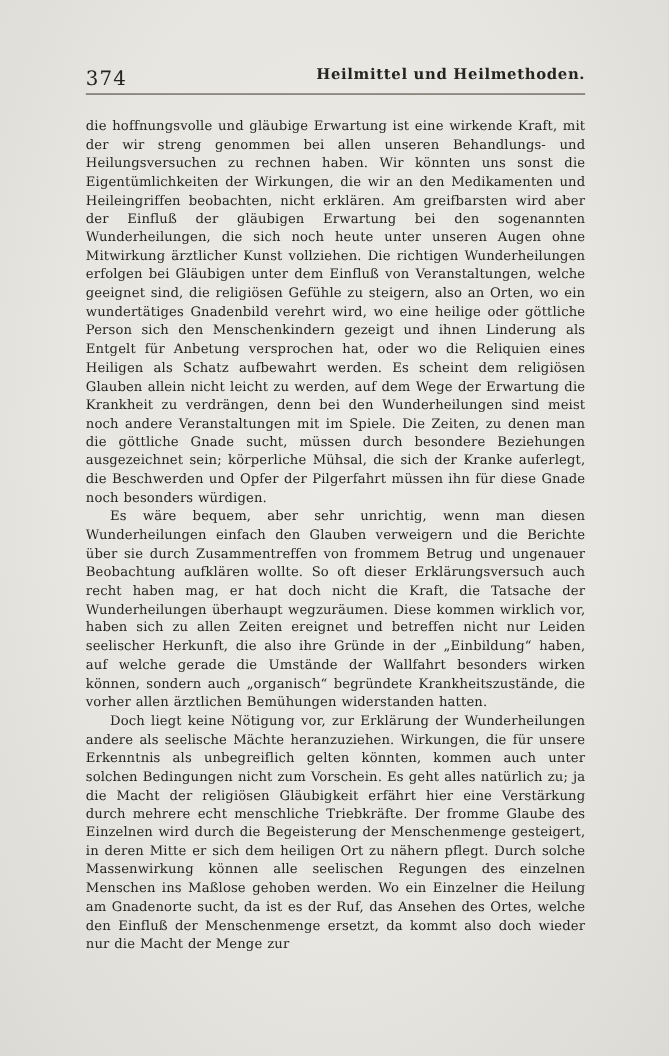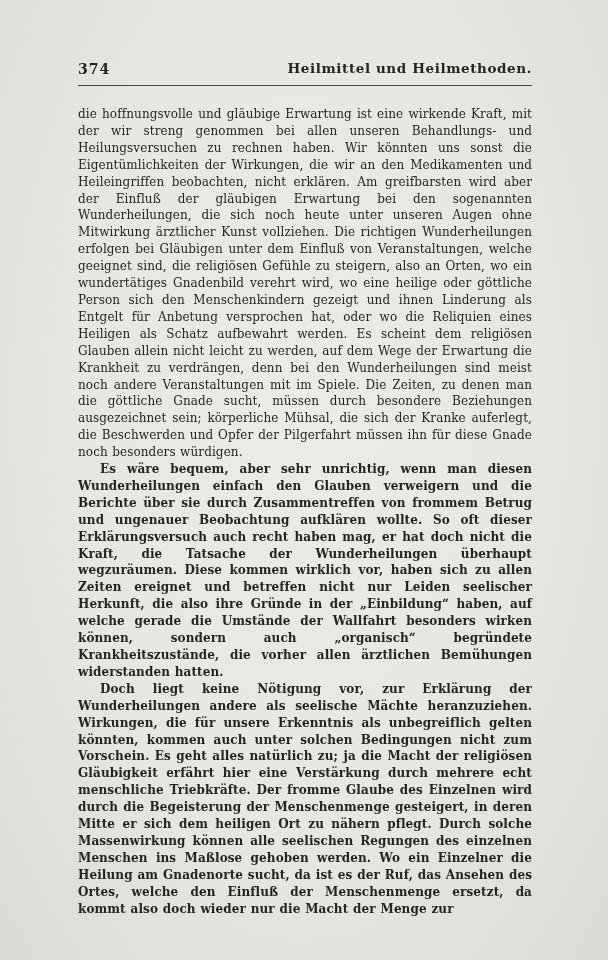--- a/index.html
+++ b/index.html
@@ -19,22 +19,22 @@
     overflow: hidden;
   }
   .header-row {
     position: relative;
     height: 20px;
   }
   .pagenum {
     position: absolute;
     left: 0;
     top: 1px;
-    font-size: 14px;
-    font-weight: bold;
+    font-size: 18px;
+    font-weight: normal;
     letter-spacing: 1px;
   }
   .running-title {
     display: block;
     text-align: right;
     font-size: 13.5px;
     font-weight: bold;
     letter-spacing: 0.6px;
   }
   .header-rule {
@@ -46,21 +46,20 @@
   .body-text p {
     margin: 0;
     font-size: 12px;
     line-height: 16.9px;
     text-align: justify;
     letter-spacing: 0.1px;
     word-spacing: 0.5px;
   }
   .body-text p.indent {
     text-indent: 22px;
-    font-weight: bold;
   }
 </style>
 </head>
 <body>
 
 <div class="page">
 
   <div class="header-row">
     <span class="pagenum">374</span>
     <span class="running-title">Heilmittel und Heilmethoden.</span>

